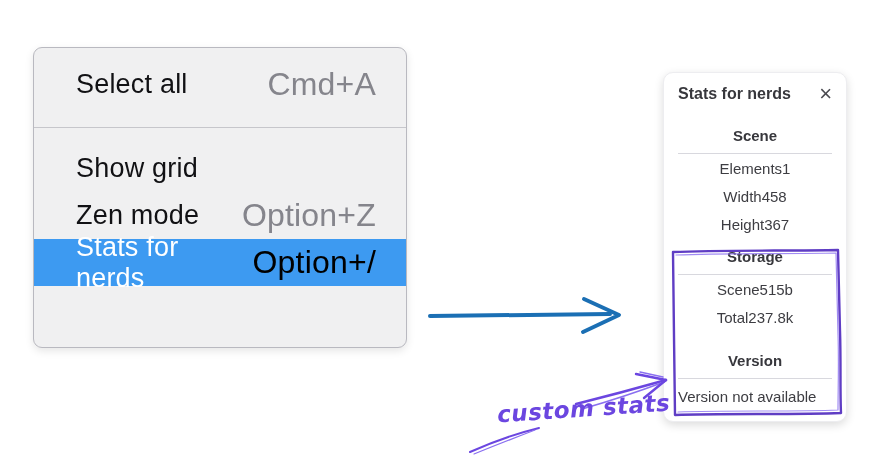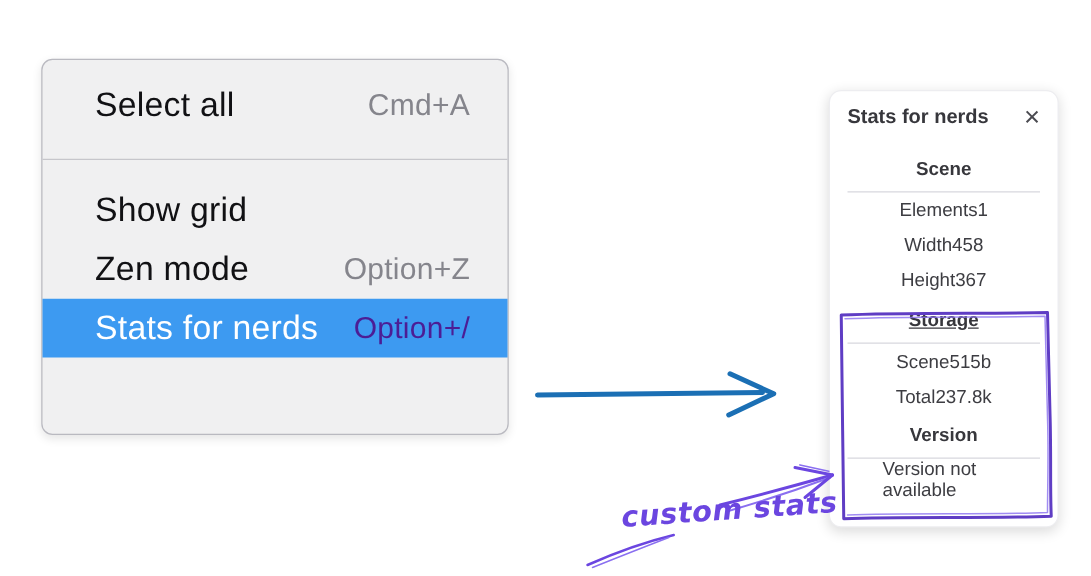--- a/index.html
+++ b/index.html
@@ -9,45 +9,45 @@
   
   .menu {
     position:absolute; left:33px; top:47px; width:374px; height:301px;
     background:#f0f0f1; border:1.5px solid #b9b9c0; border-radius:9px;
     padding:13px 0; box-shadow:0 3px 8px rgba(0,0,0,0.10);
   }
   .menu-item {
     height:47px; display:flex; align-items:center; justify-content:space-between;
     padding:0 30px 0 42px; font-size:27px; color:#111114; letter-spacing:0.2px;
   }
-  .mi-shortcut { color:#85858c; font-size:24px; }
+  .mi-shortcut { color:#85858c; font-size:32px; }
   .menu-divider { height:0; border-top:1.5px solid #c6c6cb; margin:19px 0 17px 0; }
   .menu-item.selected { background:#3d9af1; color:#ffffff; }
-  .menu-item.selected .mi-shortcut { color:#4c1d95; }
+  .menu-item.selected .mi-shortcut { color:#000000; }
 
   
   .panel {
     position:absolute; left:663px; top:72px; width:184px; height:350px;
     background:#ffffff; border:1px solid #ededf0; border-radius:10px;
     box-shadow:0 3px 10px rgba(0,0,0,0.14); padding:12px 14px 10px 14px;
     color:#3d3d42; font-size:15px;
   }
   .panel-header { display:flex; align-items:center; justify-content:space-between; }
   .panel-title { font-weight:bold; font-size:16px; color:#37373c; }
   .panel-close { font-size:22px; line-height:16px; color:#4a4a50; cursor:pointer; font-weight:400; }
   .sec-header { text-align:center; font-weight:bold; font-size:15px; color:#37373c; }
   .sec-header.scene { margin-top:24px; }
-  .sec-header.storage { margin-top:10px;text-decoration:underline; }
-  .sec-header.version { margin-top:9px; }
+  .sec-header.storage { margin-top:10px; }
+  .sec-header.version { margin-top:21px; }
   .sec-divider { border-top:1px solid #d8d8de; margin-top:9px; }
   .stat-row { height:28px; display:flex; align-items:center; justify-content:center; }
   .stat-row:first-of-type { margin-top:2px; }
   .stat-label { color:#3d3d42; }
   .stat-value { color:#3d3d42; }
-  .version-note { height:28px; display:flex; align-items:center; margin-top:3px; color:#3d3d42;margin-left:28px; }
+  .version-note { height:28px; display:flex; align-items:center; margin-top:3px; color:#3d3d42; }
 
   
   .overlay { position:absolute; left:0; top:0; width:873px; height:461px; pointer-events:none; }
   .handwriting {
     position:absolute; left:497px; top:396px; width:160px;
     font-family:"DejaVu Sans", sans-serif; font-style:italic; font-weight:bold;
     font-size:23px; color:#6b46e0; transform:rotate(-4deg); letter-spacing:0.5px;
     white-space:nowrap;
   }
 </style>

